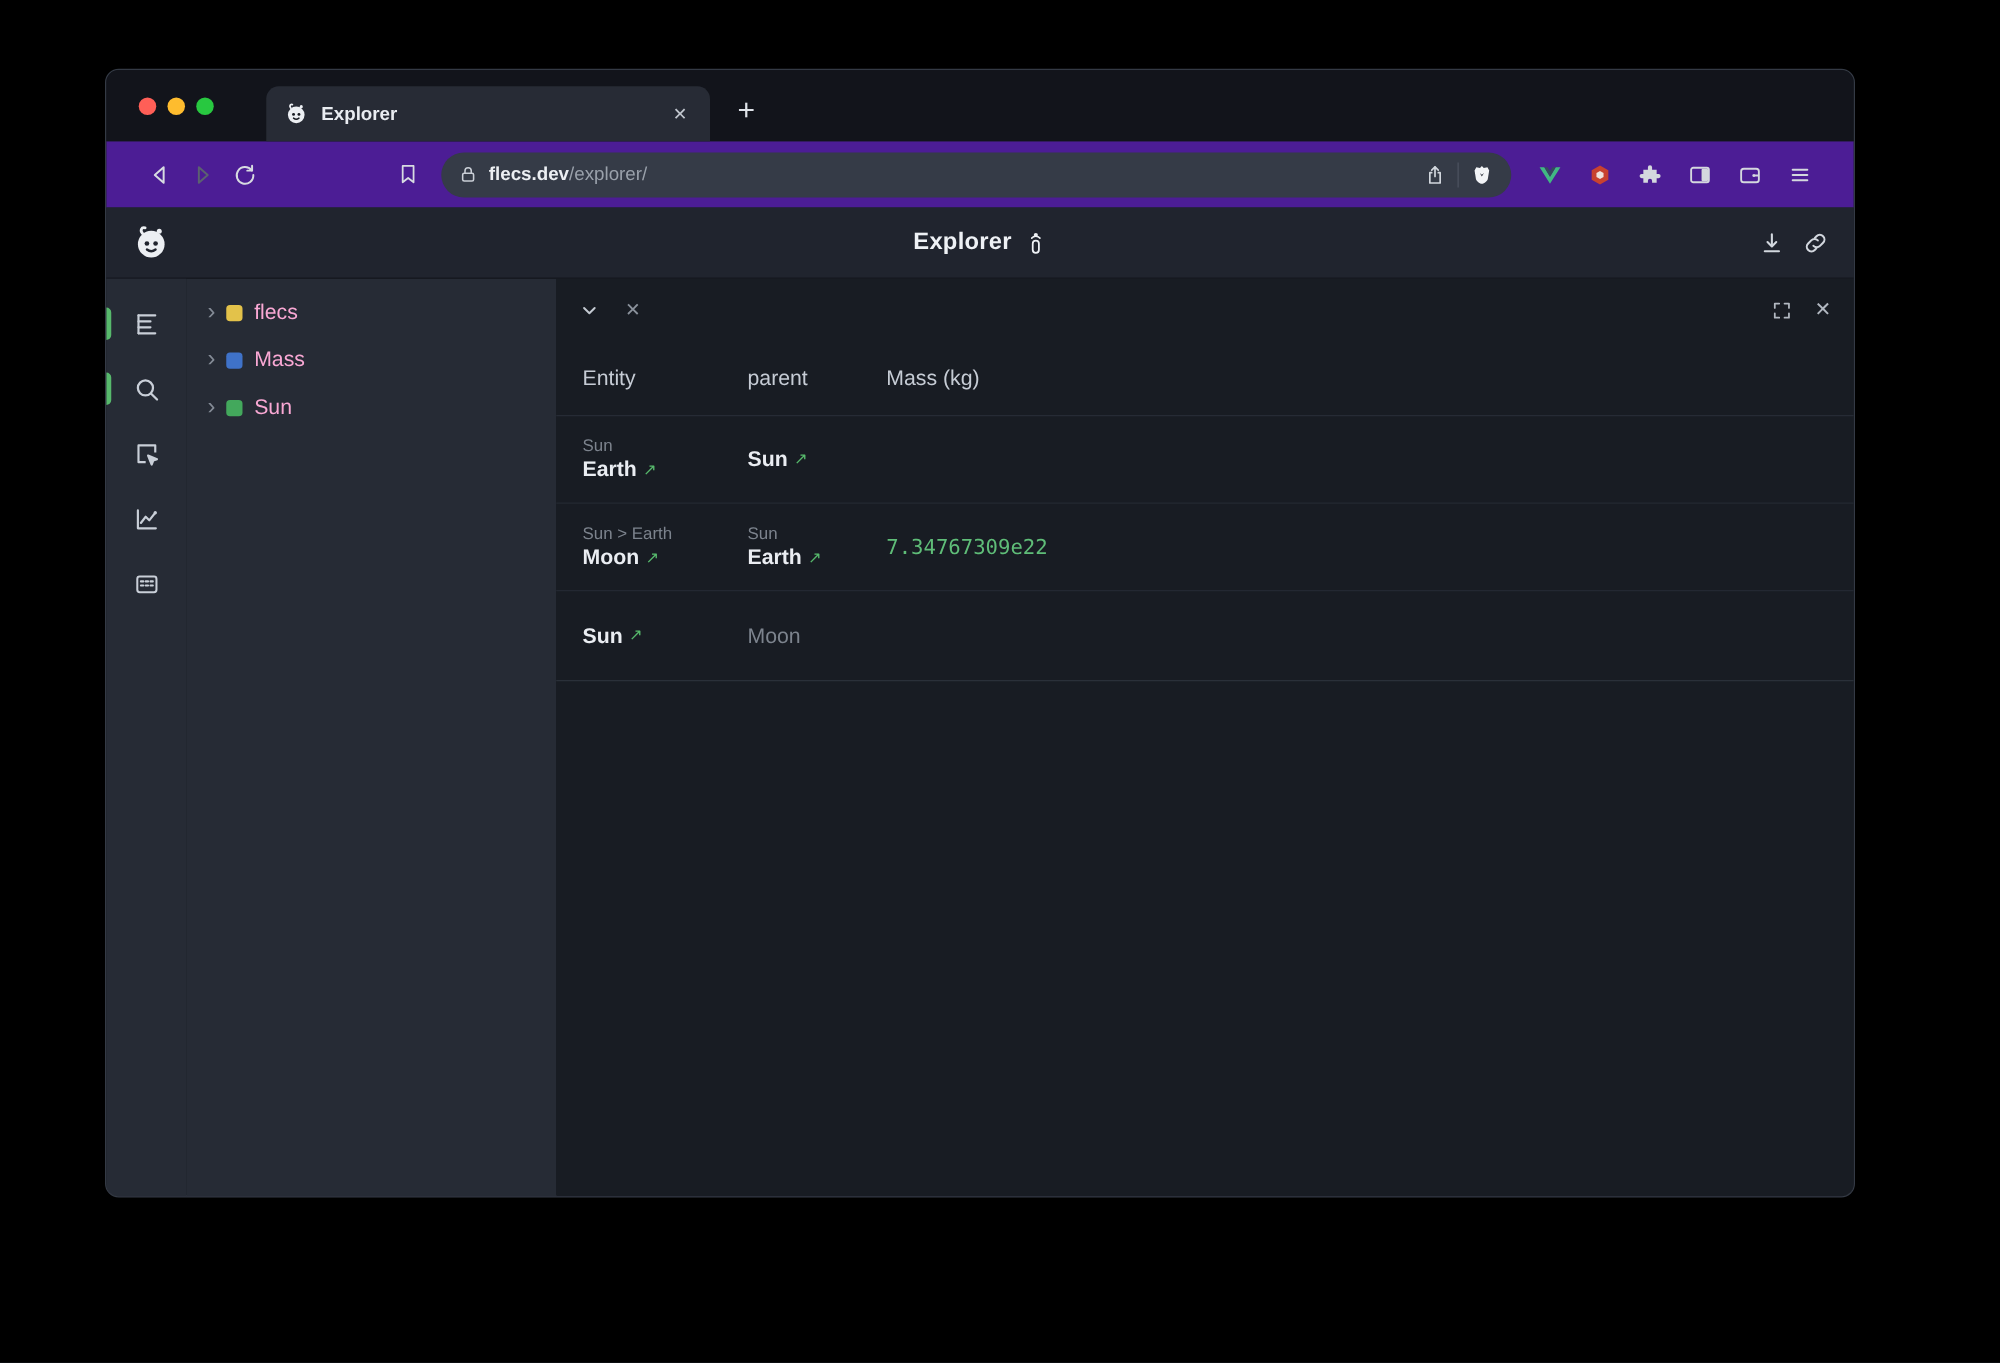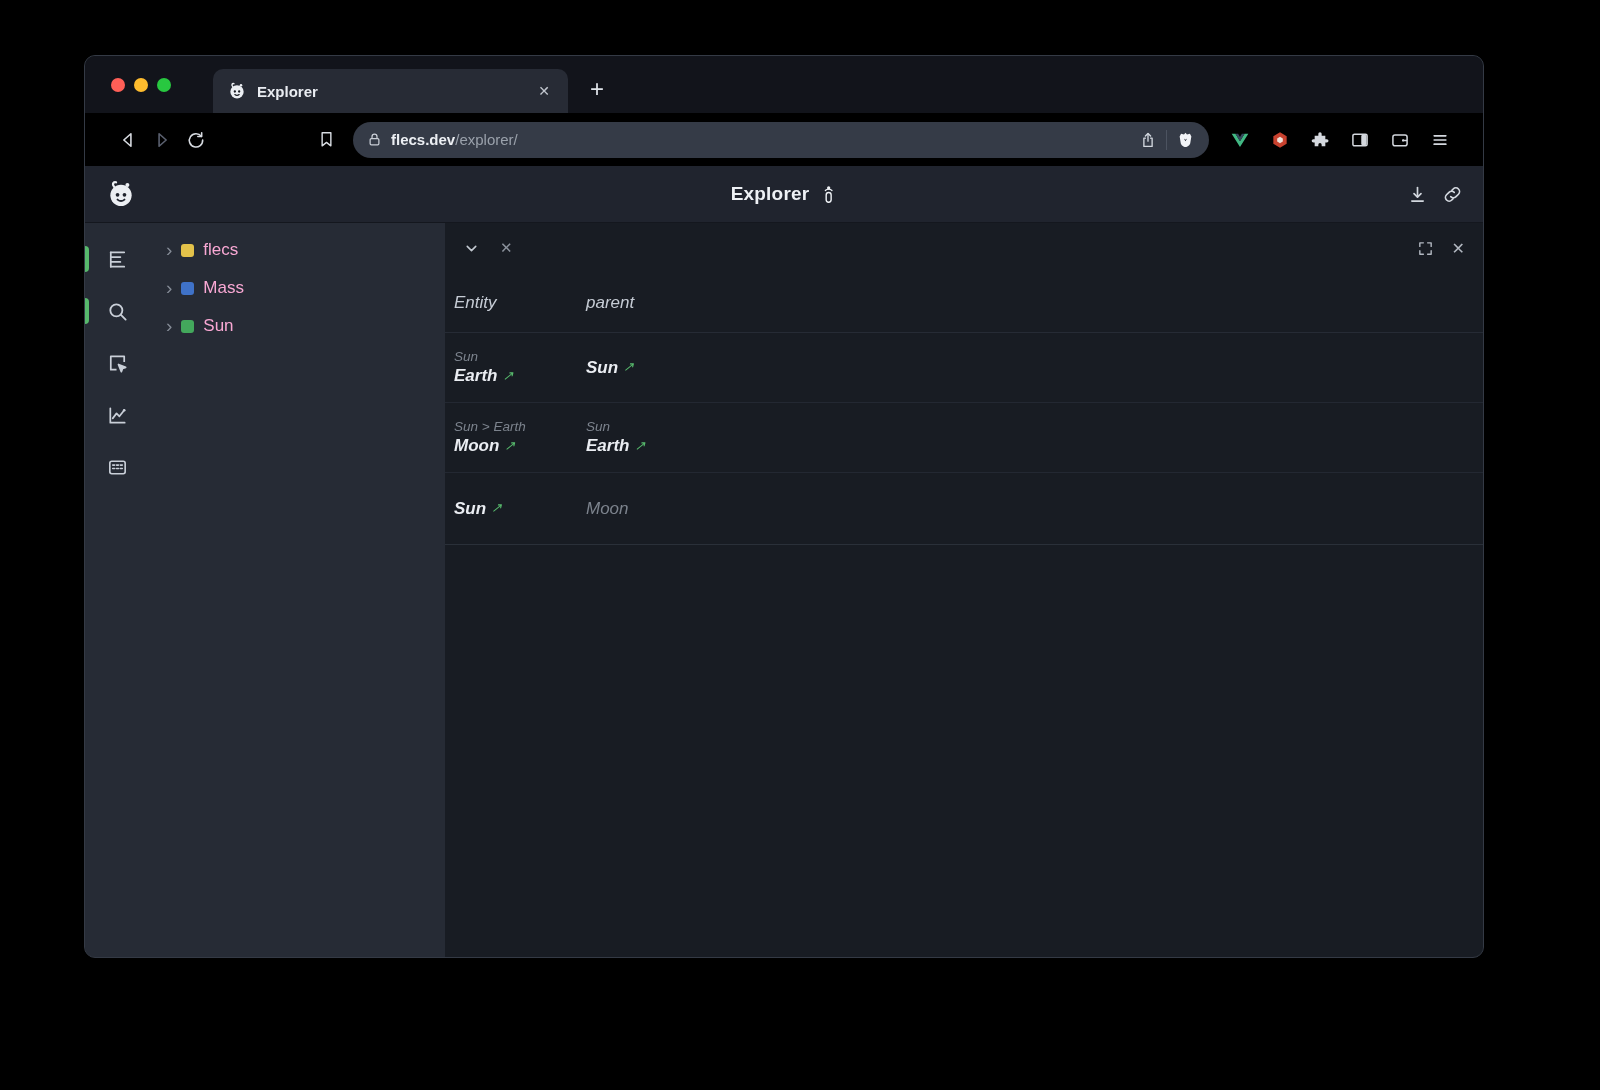--- a/index.html
+++ b/index.html
@@ -24,21 +24,21 @@
   .light { width:14px; height:14px; border-radius:50%; cursor:pointer; }
   .tab {
     margin-left:128px; width:355px; height:44px; background:#272b35;
     border-radius:10px 10px 0 0; display:flex; align-items:center;
     padding:0 14px; gap:10px; cursor:pointer;
   }
   .tab-title { flex:1; font-size:15px; font-weight:700; color:#e9ecf1; }
   .tab-close { font-size:14px; color:#c2c7cf; cursor:pointer; padding:2px 4px; }
   .newtab { margin-left:16px; margin-bottom:8px; font-size:24px; font-weight:300; color:#dfe3e9; cursor:pointer; padding:0 6px 4px 6px; line-height:1; }
   
-  .navbar { height:53px; background:#000000; display:flex; align-items:center; padding:0 26px; flex-shrink:0; }
+  .navbar { height:53px; background:#4c1d95; display:flex; align-items:center; padding:0 26px; flex-shrink:0; }
   .navbtn { width:34px; height:34px; display:flex; align-items:center; justify-content:center; color:#d7dbe1; cursor:pointer; border-radius:8px; }
   .navbtn.disabled { color:#5b6170; }
   .bookmark-btn { margin-left:96px; }
   .urlbar {
     flex:1; height:36px; margin:0 10px; background:#353b47; border-radius:18px;
     display:flex; align-items:center; padding:0 14px; gap:9px; cursor:text; min-width:0;
   }
   .url-text { font-size:15px; white-space:nowrap; }
   .url-domain { color:#eceff3; font-weight:700; }
   .url-path { color:#9aa1ab; }
@@ -69,21 +69,21 @@
   .main { flex:1; background:#181c23; display:flex; flex-direction:column; min-width:0; }
   .qheader { height:50px; display:flex; align-items:center; padding:0 18px; gap:8px; }
   .q-chevron { color:#c3c9d1; cursor:pointer; display:flex; }
   .q-code { font-family:"DejaVu Sans Mono", monospace; font-size:17px; font-weight:500; white-space:nowrap; cursor:text; }
   .q-name { color:#eceff4; font-weight:700; }
   .q-green { color:#5cb872; }
   .q-opt { color:#9aa3ad; }
   .q-clear { margin-left:12px; color:#8b929c; font-size:15px; cursor:pointer; }
   .q-right { margin-left:auto; display:flex; align-items:center; gap:18px; color:#b2b8c1; }
   .q-right > * { cursor:pointer; display:flex; }
-  .thead, .trow { display:grid; grid-template-columns:132px 111px 1fr; padding-left:9px; align-items:center;font-style:italic; }
+  .thead, .trow { display:grid; grid-template-columns:132px 111px 1fr; padding-left:21px; align-items:center; }
   .thead { height:60px; color:#c6ccd5; font-size:17px; border-bottom:1px solid #262b35; }
   .trow { min-height:70px; border-bottom:1px solid #232832; }
   .trow:last-of-type { min-height:72px; border-bottom:1px solid #2a3039; }
   .cell-stack { display:flex; flex-direction:column; gap:2px; }
   .epath { font-size:13.5px; color:#7c838d; }
   .elink { display:flex; align-items:center; gap:5px; font-size:17px; font-weight:700; color:#eaedf2; cursor:pointer; width:max-content; }
   .arrow { font-size:13px; font-weight:400; color:#57b96c; transform:translateY(-1px); }
   .none-val { font-size:17px; color:#7c838d; }
   .mass-val { font-family:"DejaVu Sans Mono", monospace; font-size:16.5px; color:#5fbd78; }
   svg { display:block; }
@@ -318,20 +318,21 @@
                 <path d="M9 20H4v-5"></path>
               </svg>
           </span>
           <span style="font-size:16px">✕</span>
         </span>
       </div>
 
       <div class="thead">
         <div>Entity</div>
         <div>parent</div>
+        <div>Mass (kg)</div>
       </div>
 
       <div class="trow">
         <div class="cell-stack">
           <span class="epath">Sun</span>
           <span class="elink">
               <span>Earth</span>
               <span class="arrow">↗</span>
             </span>
         </div>
@@ -351,20 +352,21 @@
               <span class="arrow">↗</span>
             </span>
         </div>
         <div class="cell-stack">
           <span class="epath">Sun</span>
           <span class="elink">
               <span>Earth</span>
               <span class="arrow">↗</span>
             </span>
         </div>
+        <div class="mass-val">7.34767309e22</div>
       </div>
 
       <div class="trow">
         <div class="cell-stack">
           <span class="elink">
               <span>Sun</span>
               <span class="arrow">↗</span>
             </span>
         </div>
         <div class="cell-stack">

